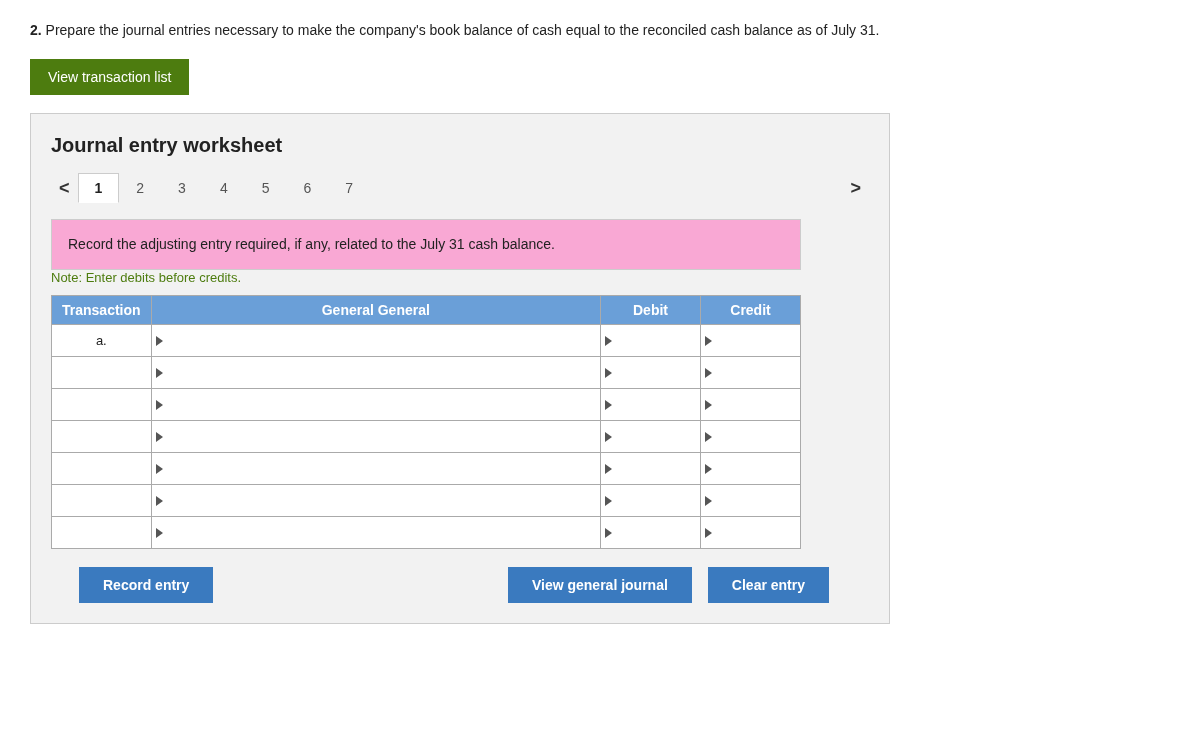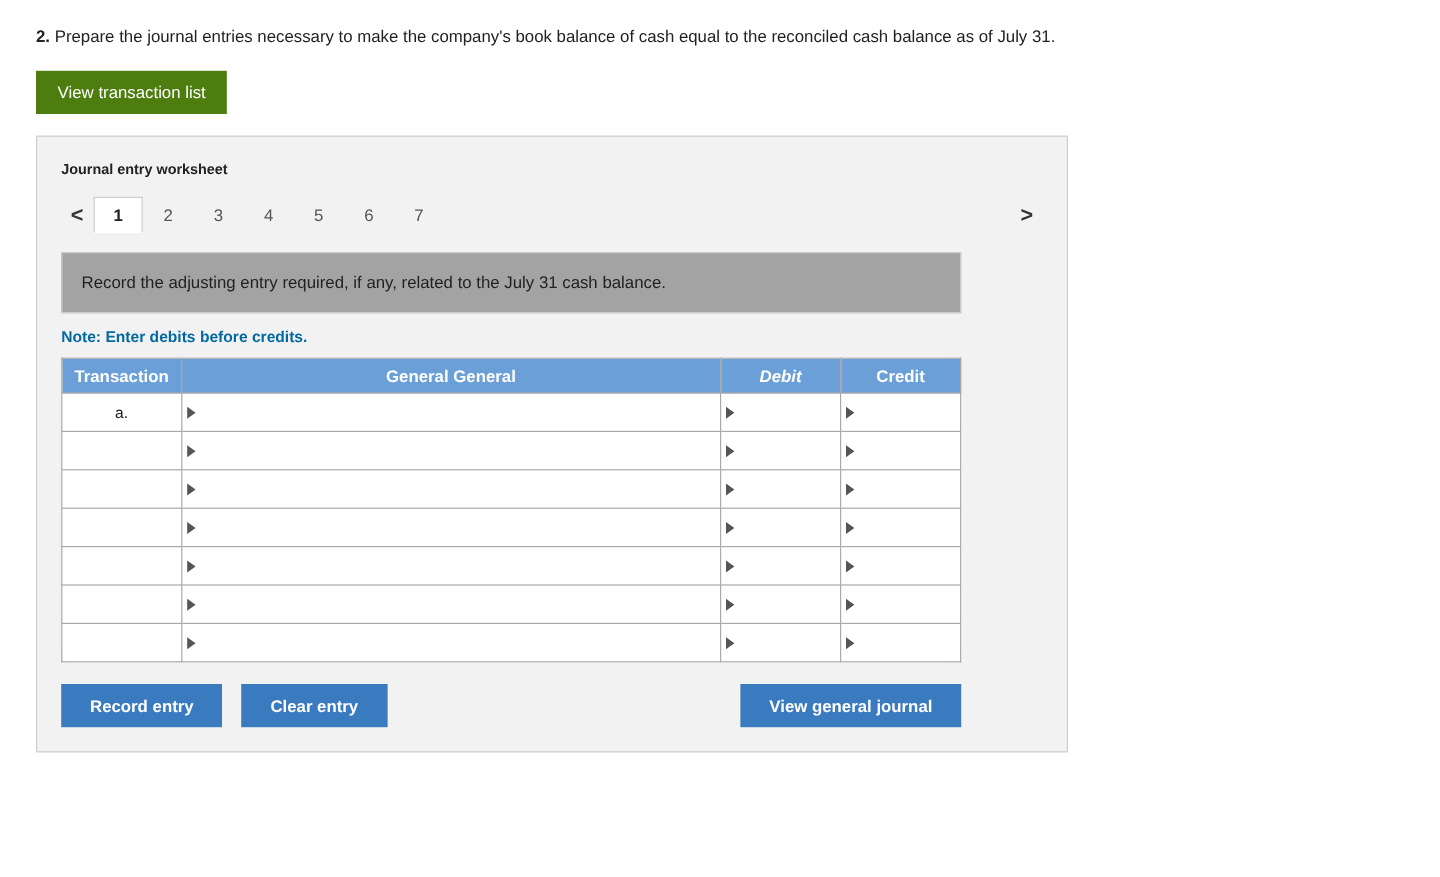--- a/index.html
+++ b/index.html
@@ -32,21 +32,21 @@
       margin-bottom: 18px;
       display: inline-block;
     }
     .worksheet-container {
       border: 1px solid #ccc;
       background: #f2f2f2;
       padding: 20px 20px 20px 20px;
       max-width: 860px;
     }
     .worksheet-title {
-      font-size: 12px;
+      font-size: 20px;
       font-weight: bold;
       margin-bottom: 16px;
     }
     .tab-nav {
       display: flex;
       align-items: center;
       margin-bottom: 16px;
       gap: 0;
     }
     .tab-arrow {
@@ -68,31 +68,29 @@
     }
     .tab-item.active {
       background: #fff;
       border: 1px solid #ccc;
       border-bottom: 1px solid #fff;
       font-weight: bold;
       color: #222;
     }
     .description-box {
       border: 1px solid #ccc;
-      background: #a3a3a3;
+      background: #f9a8d4;
       padding: 14px 16px;
-      margin-bottom: 12px;
       line-height: 1.5;
       max-width: 750px;
     }
     .note-text {
-      color: #0369a1;
+      color: #4d7c0f;
       font-size: 13px;
       margin-bottom: 10px;
-      font-weight: bold;
     }
     .journal-table {
       width: 100%;
       border-collapse: collapse;
       background: #fff;
       max-width: 750px;
       border-radius: 14px;
     }
     .journal-table th {
       background: #6a9fd8;
@@ -103,21 +101,20 @@
       font-size: 14px;
     }
     .journal-table th.col-transaction {
       width: 90px;
     }
     .journal-table th.col-general {
       width: auto;
     }
     .journal-table th.col-debit {
       width: 100px;
-      font-style: italic;
     }
     .journal-table th.col-credit {
       width: 100px;
     }
     .journal-table td {
       border: 1px solid #aaa;
       padding: 0;
       height: 32px;
       vertical-align: middle;
     }
@@ -155,20 +152,21 @@
       display: flex;
       align-items: center;
       padding-left: 4px;
     }
     .bottom-buttons {
       display: flex;
       gap: 16px;
       margin-top: 18px;
       max-width: 750px;
       align-items: center;
+      margin-left: 28px;
     }
     .btn-action {
       background-color: #3a7abf;
       color: #fff;
       border: none;
       padding: 10px 24px;
       font-size: 14px;
       cursor: pointer;
       font-weight: bold;
     }
@@ -369,20 +367,20 @@
               <span class="arrow-indicator"></span>
               <input type="text" style="">
             </div>
           </td>
         </tr>
       </tbody>
   </table>
 
   <div class="bottom-buttons">
     <button class="btn-action">Record entry</button>
+    <button class="btn-action btn-action-right">View general journal</button>
     <button class="btn-action">Clear entry</button>
-    <button class="btn-action btn-action-right">View general journal</button>
   </div>
 
 </div>
 
 
 
 
 </body></html>

